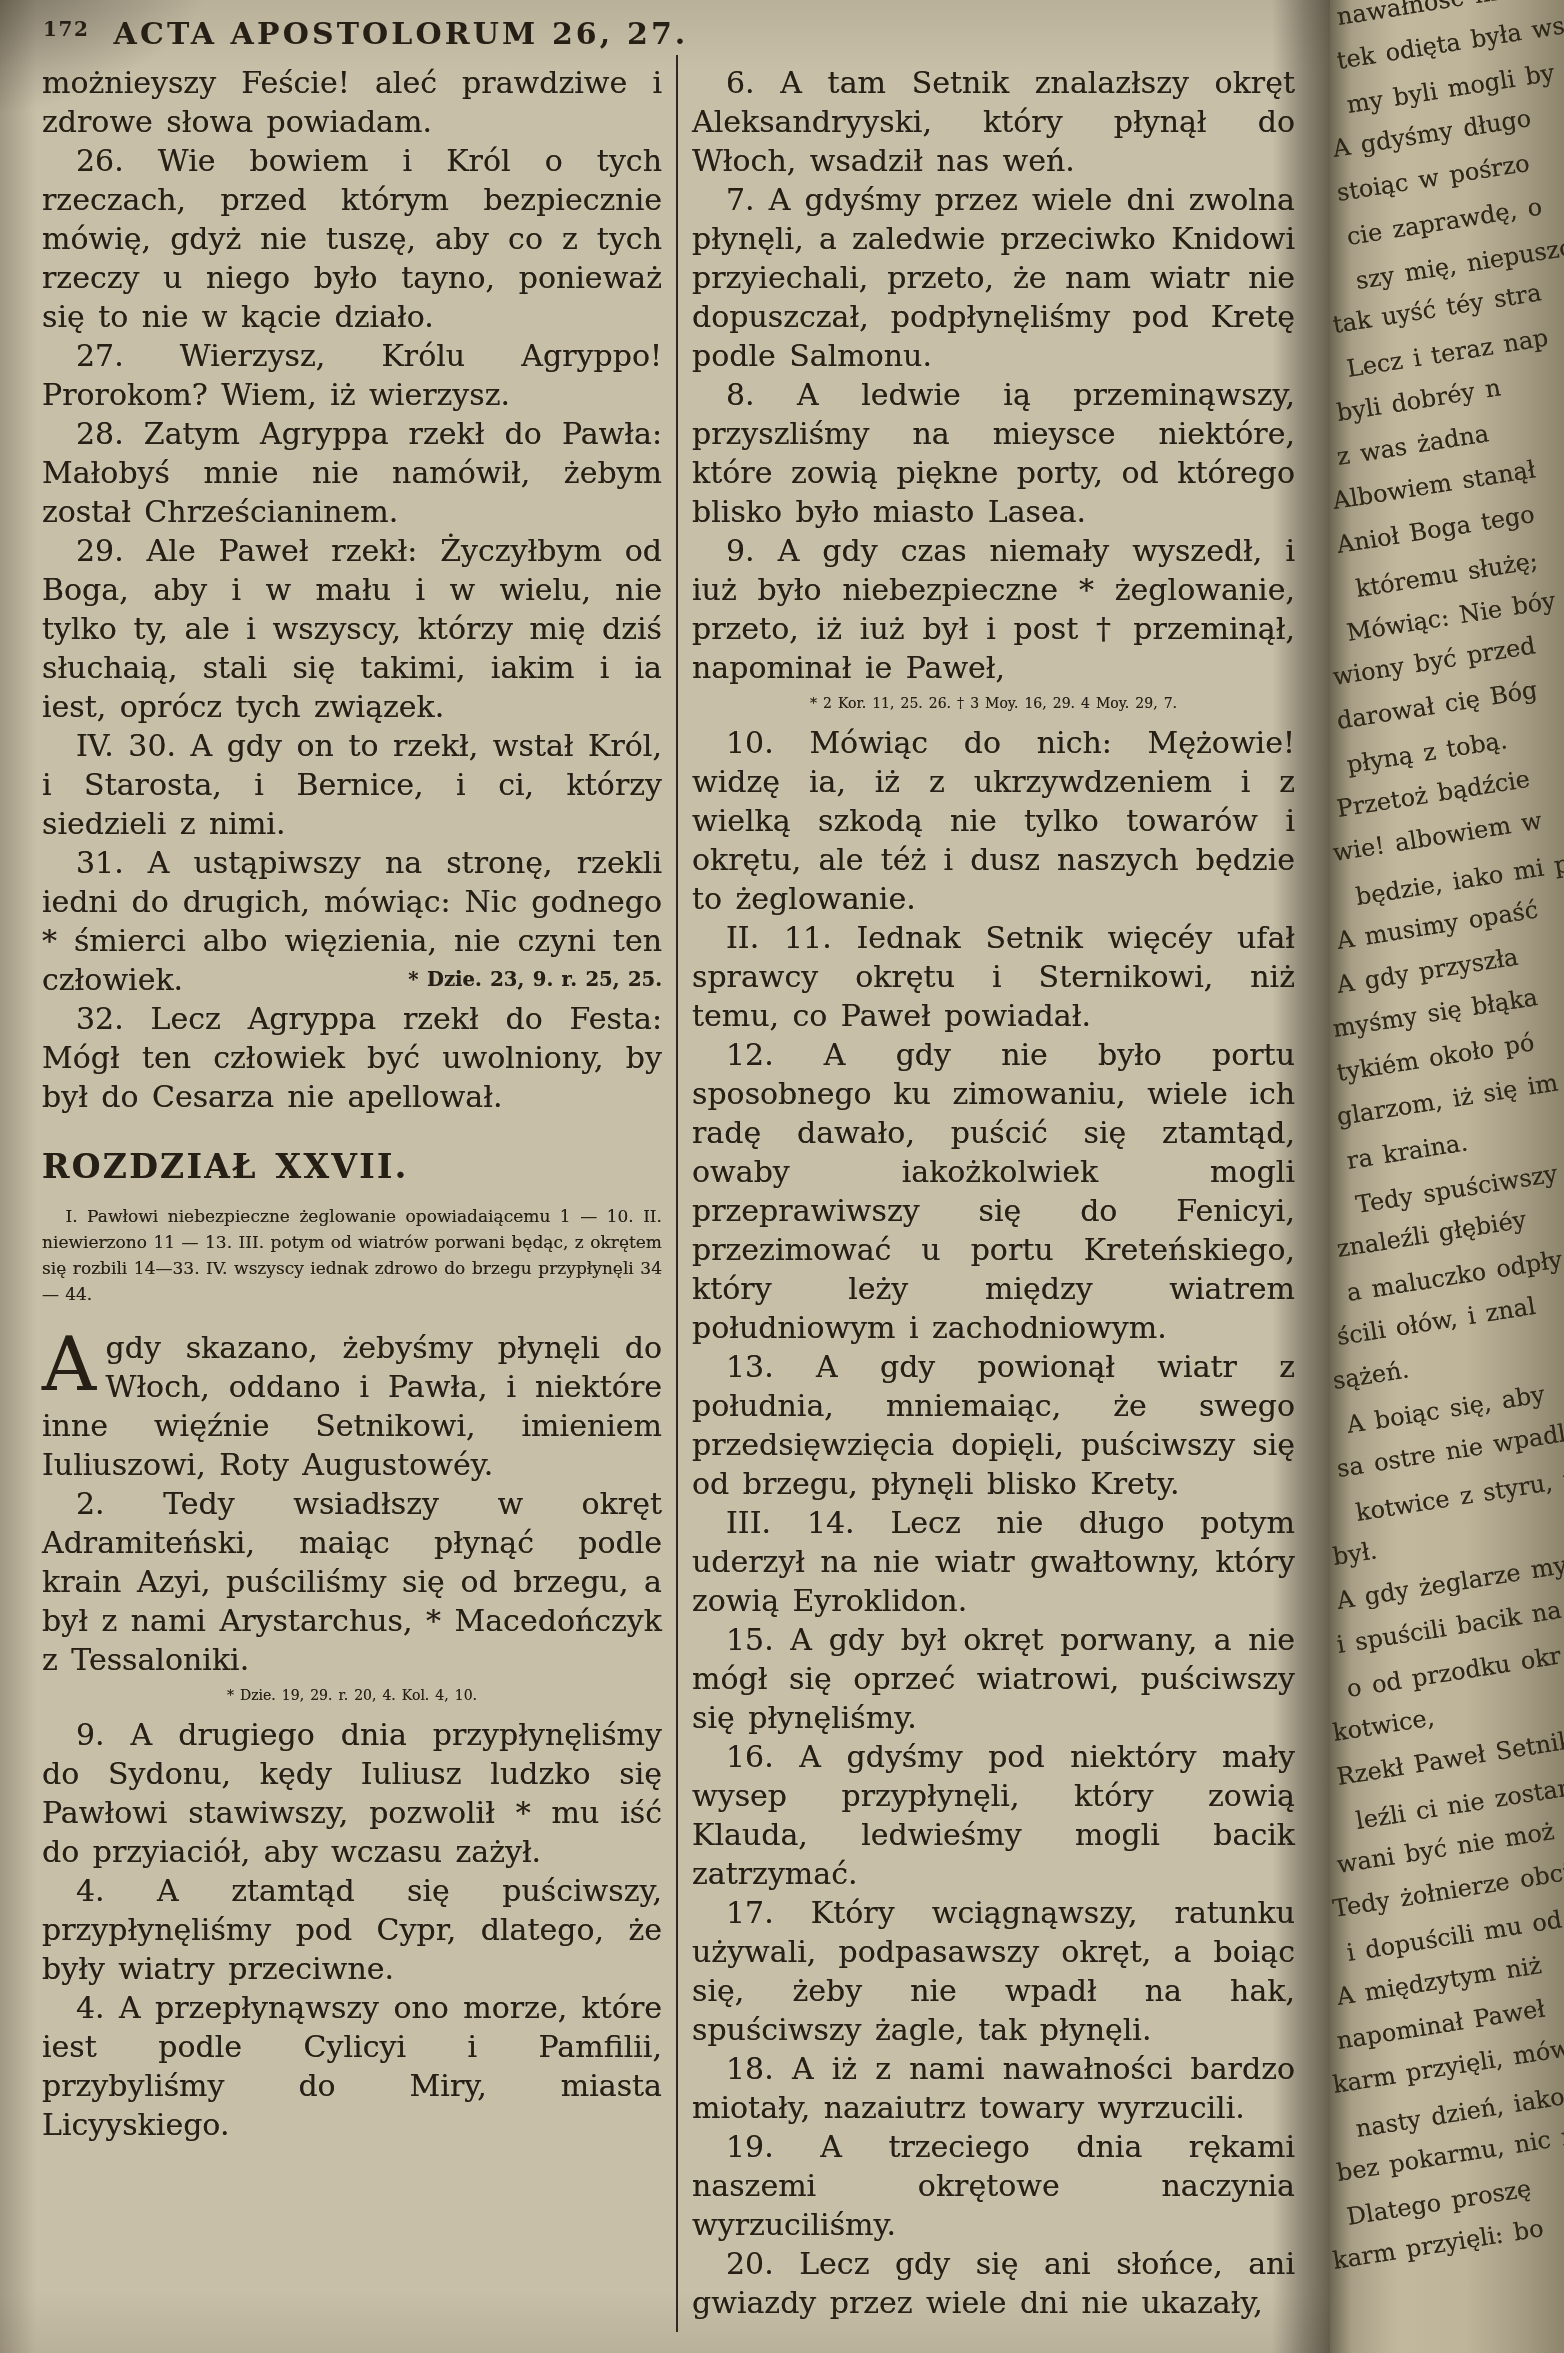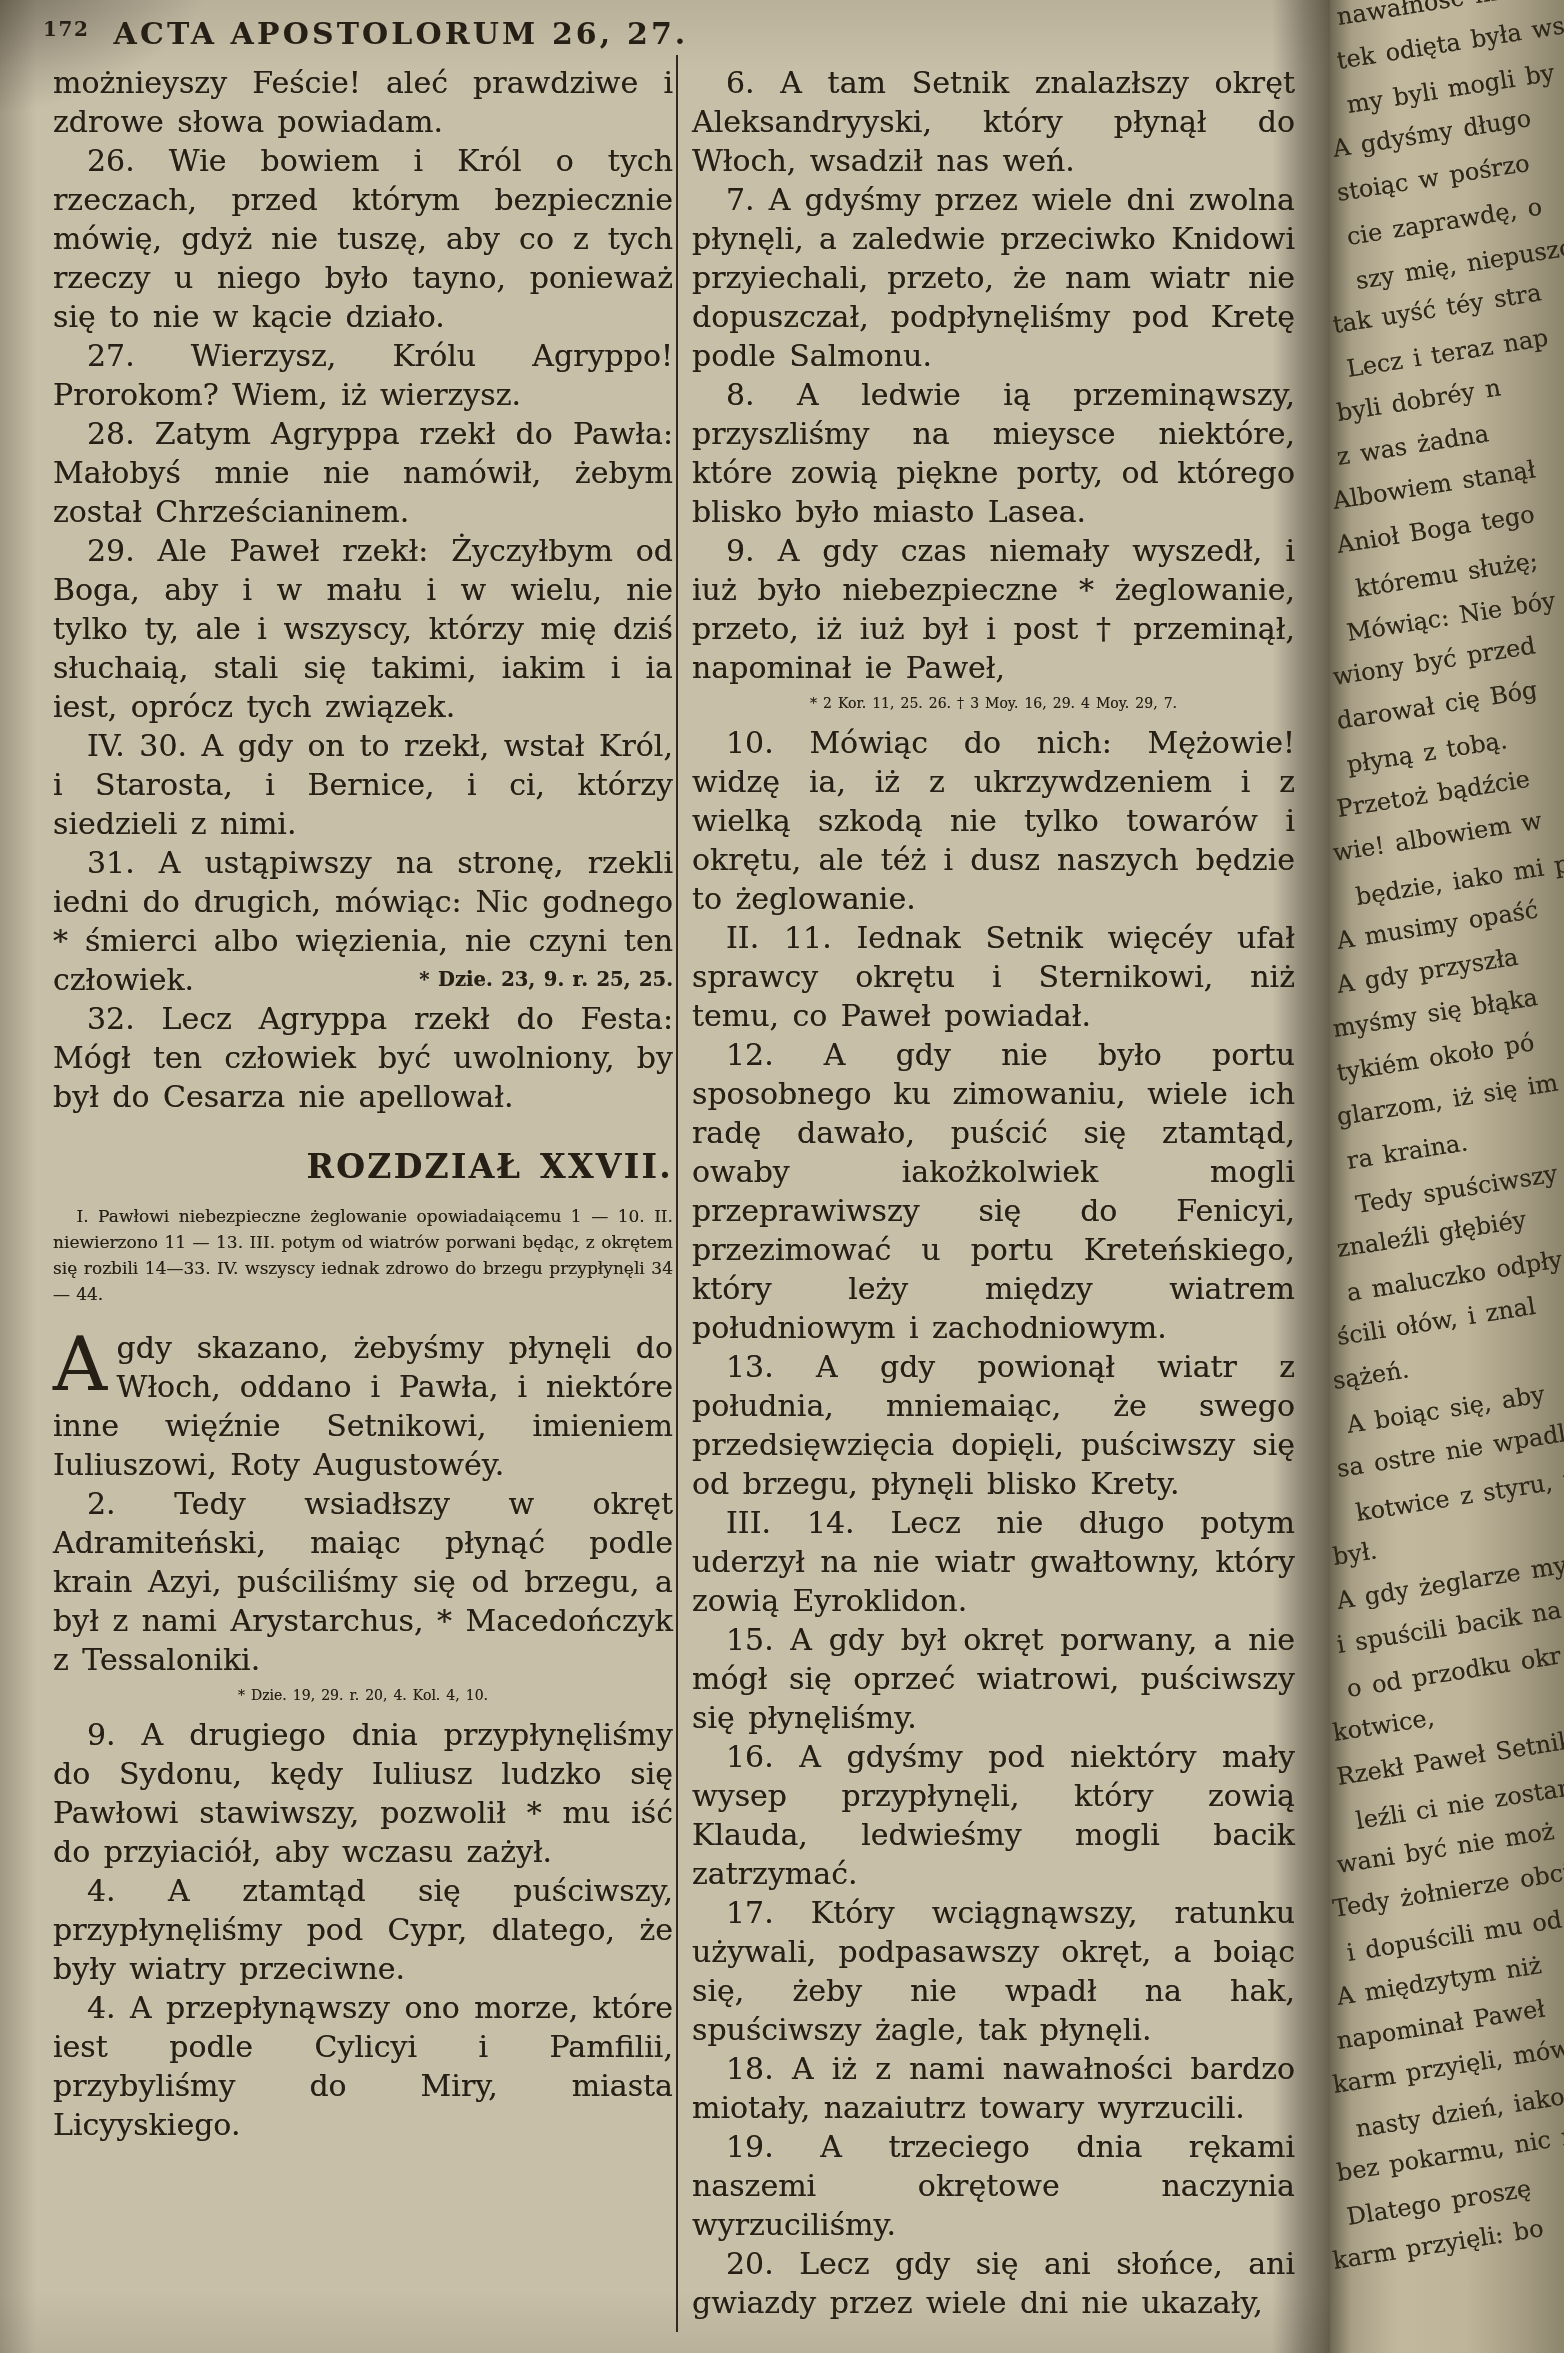--- a/index.html
+++ b/index.html
@@ -12,29 +12,29 @@
       radial-gradient(ellipse 376px 235px at -3% -2%, rgba(25,20,12,.55), rgba(25,20,12,0) 70%),
       linear-gradient(90deg, rgba(60,50,35,.28) 0px, rgba(60,50,35,0) 36px),
       linear-gradient(180deg, rgba(60,50,35,.10) 0px, rgba(60,50,35,0) 70px),
       linear-gradient(0deg, rgba(60,50,35,.10) 0px, rgba(60,50,35,0) 63px);
     font-family:"DejaVu Serif","Liberation Serif",serif;
     color:#261f15;
   }
   .pagenum{position:absolute;left:43px;top:17px;font-size:20px;font-weight:bold;letter-spacing:1.6px;}
   .runhead{position:absolute;left:96px;top:15.6px;width:610px;text-align:center;font-size:30px;font-weight:bold;letter-spacing:3.1px;white-space:nowrap;}
   .col{position:absolute;top:63px;}
-  .col-left{left:53px;width:620px;}
+  .col-left{left:42px;width:620px;}
   .col-right{left:692px;width:603px;}
   .divider{position:absolute;left:676px;top:55px;width:2.3px;height:2277px;background:#2f2920;}
   .b{margin:0;text-align:justify;font-size:30px;line-height:39px;word-spacing:3.9px;text-shadow:0 0 0.5px rgba(30,24,15,.55);}
   .b-verse{text-indent:34px;}
   .b-cont{text-indent:0;}
   .b-footnote{font-size:14px;line-height:27px;text-align:center;text-indent:0;word-spacing:1.6px;margin:3.1px 0 6.3px;}
   .b-footnote-right{font-size:19.6px;line-height:27px;text-align:right;text-indent:0;word-spacing:1.6px;margin:-33px 0 6.3px;font-weight:bold;}
-  .b-chapter-title{font-size:33px;font-weight:bold;text-align:right;text-indent:0;letter-spacing:2.3px;margin:31px 0 17px;}
+  .b-chapter-title{font-size:33px;font-weight:bold;text-align:left;text-indent:0;letter-spacing:2.3px;margin:31px 0 17px;}
   .b-summary{font-size:17px;line-height:26px;text-indent:23.5px;word-spacing:0.8px;margin:0 0 20.3px;}
   .b-opening{text-indent:0;}
   .dropcap{float:left;font-size:75px;line-height:64px;padding:4.7px 9.4px 0 0;}
   .fold-shadow{position:absolute;left:1272px;top:0;width:59px;height:100%;
     background:linear-gradient(90deg, rgba(30,25,15,0), rgba(30,25,15,.35) 55%, rgba(30,25,15,.58) 100%);}
   .edge-page{position:absolute;left:1330px;top:0;width:235px;height:100%;overflow:hidden;
     background:linear-gradient(90deg,#6e6752 0px,#a89f86 22px,#c1b89e 67px,#bdb49a 137px,#a59c83 192px,#8d846c 235px);
     background-color:#b3aa90;}
   .edge-lines{position:absolute;left:9.4px;top:3.1px;width:360px;}
   .edge-line{height:44px;font-size:24px;white-space:nowrap;color:#2e2718;word-spacing:3.1px;

